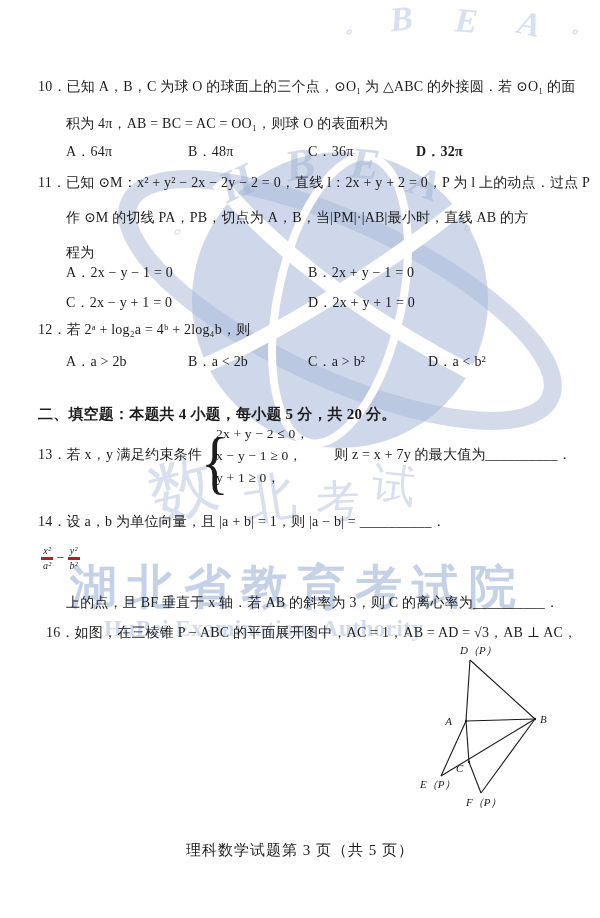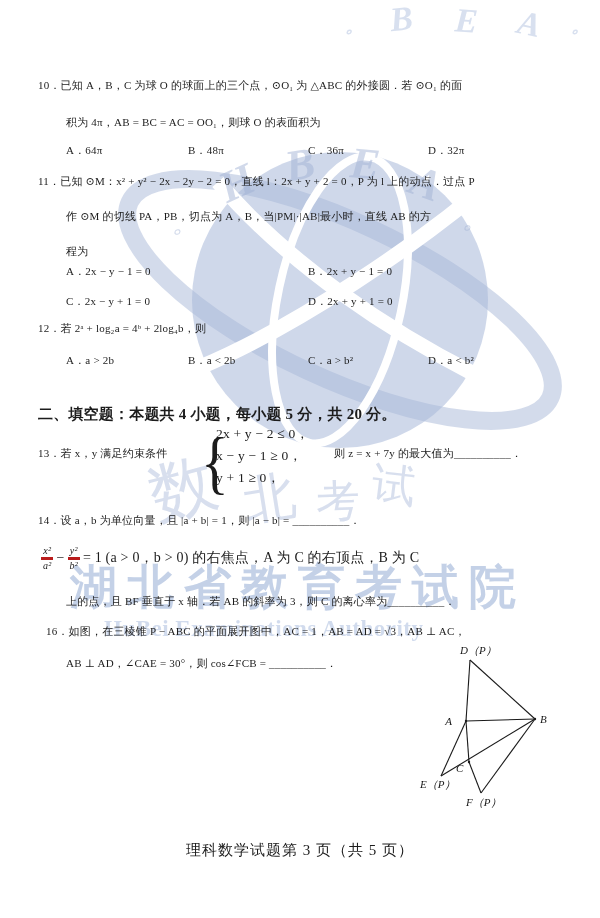--- a/index.html
+++ b/index.html
@@ -1,18 +1,18 @@
 <!DOCTYPE html>
 <html><head>
 <meta charset="utf-8">
 <style>
   html,body{margin:0;padding:0;background:#888;}
   #page{position:relative;width:600px;height:918px;background:#ffffff;margin:0 auto;
         overflow:hidden;font-family:"Liberation Serif","DejaVu Serif",serif;color:#1c1c1c;}
-  .ln{position:absolute;white-space:nowrap;font-size:11px;letter-spacing:0.2px;line-height:1;}
+  .ln{position:absolute;white-space:nowrap;font-size:14px;letter-spacing:0.2px;line-height:1;}
   .small{font-size:13.5px;}
   .boldln{font-weight:700;font-size:15px;}
   .wm{position:absolute;pointer-events:none;}
   .wm-top-glyph{position:absolute;font-style:italic;font-weight:700;color:rgba(158,177,214,0.40);}
   .stamp-cn{position:absolute;left:70px;top:556px;font-size:47px;font-weight:700;
             letter-spacing:10px;color:rgba(148,171,211,0.55);white-space:nowrap;}
   .stamp-en{position:absolute;left:104px;top:616px;font-size:23px;font-weight:700;
             letter-spacing:0.5px;color:rgba(172,190,222,0.55);white-space:nowrap;
             font-family:"Liberation Serif","DejaVu Serif",serif;}
   .frac{display:inline-flex;flex-direction:column;align-items:center;font-size:10px;
@@ -60,21 +60,21 @@
   </svg>
 
   <div class="stamp-cn">湖北省教育考试院</div>
   <div class="stamp-en">HuBei Examinations Authority</div>
 
   <div class="ln" style="left:38px;top:80px;">10．已知 A，B，C 为球 O 的球面上的三个点，⊙O₁ 为 △ABC 的外接圆．若 ⊙O₁ 的面</div>
   <div class="ln" style="left:66px;top:117px;">积为 4π，AB = BC = AC = OO₁，则球 O 的表面积为</div>
   <div class="ln" style="left:66px;top:145px;">A．64π</div>
   <div class="ln" style="left:188px;top:145px;">B．48π</div>
   <div class="ln" style="left:308px;top:145px;">C．36π</div>
-  <div class="ln" style="left:428px;top:145px;">D．32π</div>
+  <div class="ln" style="left:416px;top:145px;font-weight:bold;">D．32π</div>
 
   <div class="ln" style="left:38px;top:176px;">11．已知 ⊙M：x² + y² − 2x − 2y − 2 = 0，直线 l：2x + y + 2 = 0，P 为 l 上的动点．过点 P</div>
   <div class="ln" style="left:66px;top:211px;">作 ⊙M 的切线 PA，PB，切点为 A，B，当|PM|·|AB|最小时，直线 AB 的方</div>
   <div class="ln" style="left:66px;top:246px;">程为</div>
   <div class="ln" style="left:66px;top:266px;">A．2x − y − 1 = 0</div>
   <div class="ln" style="left:308px;top:266px;">B．2x + y − 1 = 0</div>
   <div class="ln" style="left:66px;top:296px;">C．2x − y + 1 = 0</div>
   <div class="ln" style="left:308px;top:296px;">D．2x + y + 1 = 0</div>
 
   <div class="ln" style="left:38px;top:323px;">12．若 2ᵃ + log₂a = 4ᵇ + 2log₄b，则</div>
@@ -97,26 +97,24 @@
   <div class="q15row">
     <span class="frac">
       <span class="num">x²</span>
       <span class="den">a²</span>
     </span>
     <span>−</span>
     <span class="frac">
       <span class="num">y²</span>
       <span class="den">b²</span>
     </span>
-    <span>= 1 (a &gt; 0，b &gt; 0) 的右焦点，A 为 C 的右顶点，B 为 C</span>
   </div>
   <div class="ln" style="left:66px;top:596px;">上的点，且 BF 垂直于 x 轴．若 AB 的斜率为 3，则 C 的离心率为__________．</div>
 
   <div class="ln" style="left:46px;top:626px;">16．如图，在三棱锥 P − ABC 的平面展开图中，AC = 1，AB = AD = √3，AB ⊥ AC，</div>
-  <div class="ln" style="left:66px;top:658px;">AB ⊥ AD，∠CAE = 30°，则 cos∠FCB = __________．</div>
 
   <svg width="200" height="195" viewBox="0 0 200 195" style="position:absolute;left:400px;top:630px;">
     <g stroke="#1a1a1a" stroke-width="1.1" fill="none">
       <line x1="70" y1="30" x2="66" y2="91"></line>
       <line x1="70" y1="30" x2="135" y2="89"></line>
       <line x1="66" y1="91" x2="135" y2="89"></line>
       <line x1="66" y1="91" x2="69" y2="132"></line>
       <line x1="66" y1="91" x2="41" y2="146"></line>
       <line x1="41" y1="146" x2="135" y2="89"></line>
       <line x1="69" y1="132" x2="81" y2="163"></line>

